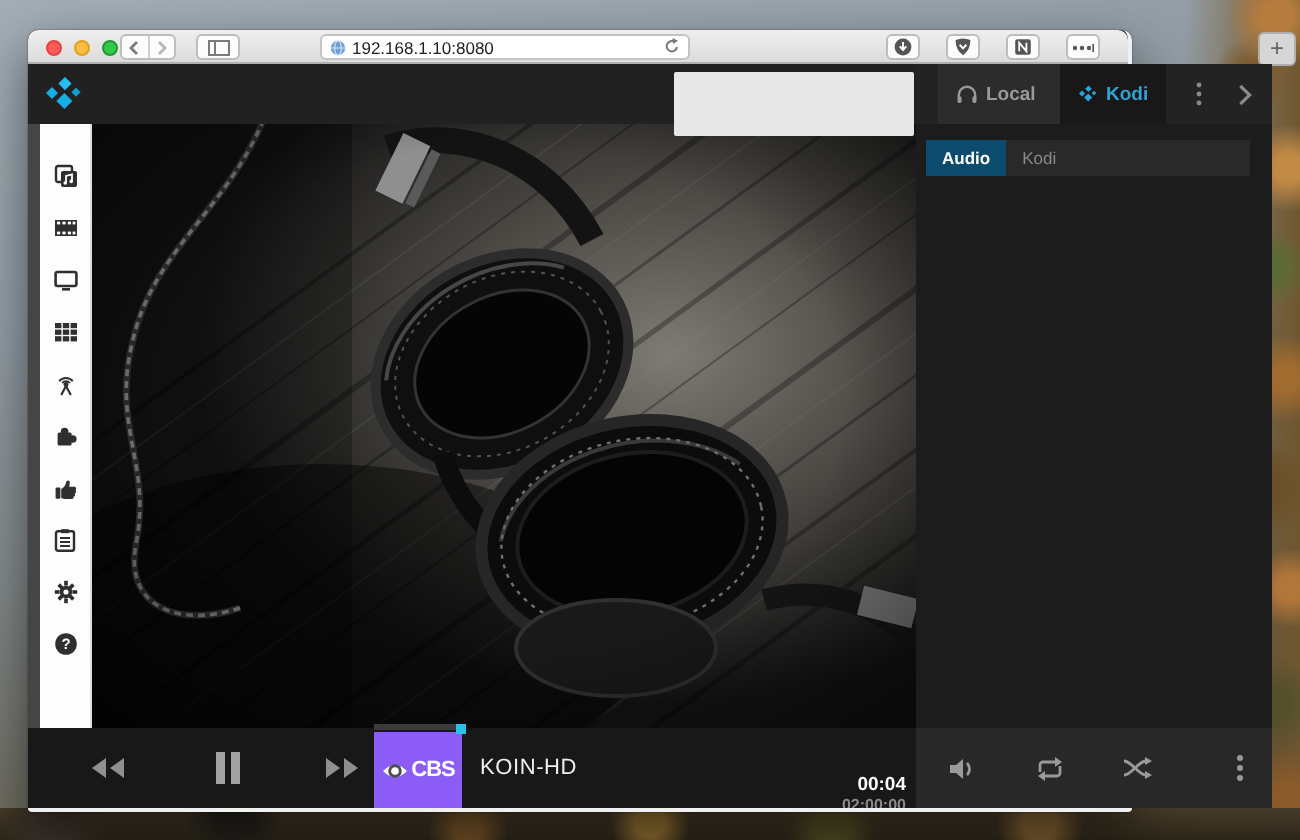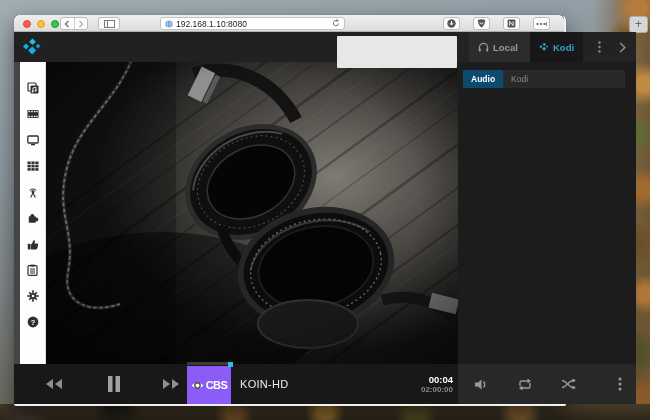--- a/index.html
+++ b/index.html
@@ -91,21 +91,21 @@
   .subtab.active { background:#0c4a6e; color:#fff; font-weight:bold; }
 
   
   .player { position:absolute; left:0; top:332px; width:444px; height:40px; background:#181818; }
   .pc { position:absolute; top:0; height:40px; display:flex; align-items:center; }
   .thumb { position:absolute; left:173px; top:2px; width:44px; height:38px; background:#8b5cf6;
     display:flex; align-items:center; justify-content:center; gap:2px; }
   .cbs-text { color:#fff; font-weight:bold; font-size:11px; letter-spacing:-.5px; }
   .station { position:absolute; left:226px; top:0; height:40px; display:flex; align-items:center;
     color:#efefef; font-size:11px; font-weight:normal; letter-spacing:.3px; }
-  .timebox { position:absolute; right:5px; top:0; height:40px; display:flex; flex-direction:column; justify-content:center; align-items:flex-end; }
+  .timebox { position:absolute; right:5px; top:13px; height:40px; display:flex; flex-direction:column; justify-content:center; align-items:flex-end; }
   .time-el { color:#fff; font-size:9.5px; font-weight:bold; line-height:11px; }
   .time-du { color:#8a8a8a; font-size:8px; line-height:9px;font-weight:bold; }
   .prog-seg { position:absolute; left:173px; top:330px; width:41px; height:3px; background:#3c3c3c; z-index:5; }
   .playhead { position:absolute; left:214px; top:330px; width:5px; height:5px; background:#29c1e8; z-index:6; }
 
   
   .rp-footer { position:absolute; left:444px; top:332px; width:178px; height:40px; background:#282828; }
   .rf-ic { position:absolute; top:0; height:40px; display:flex; align-items:center; }
 </style>
 </head>

